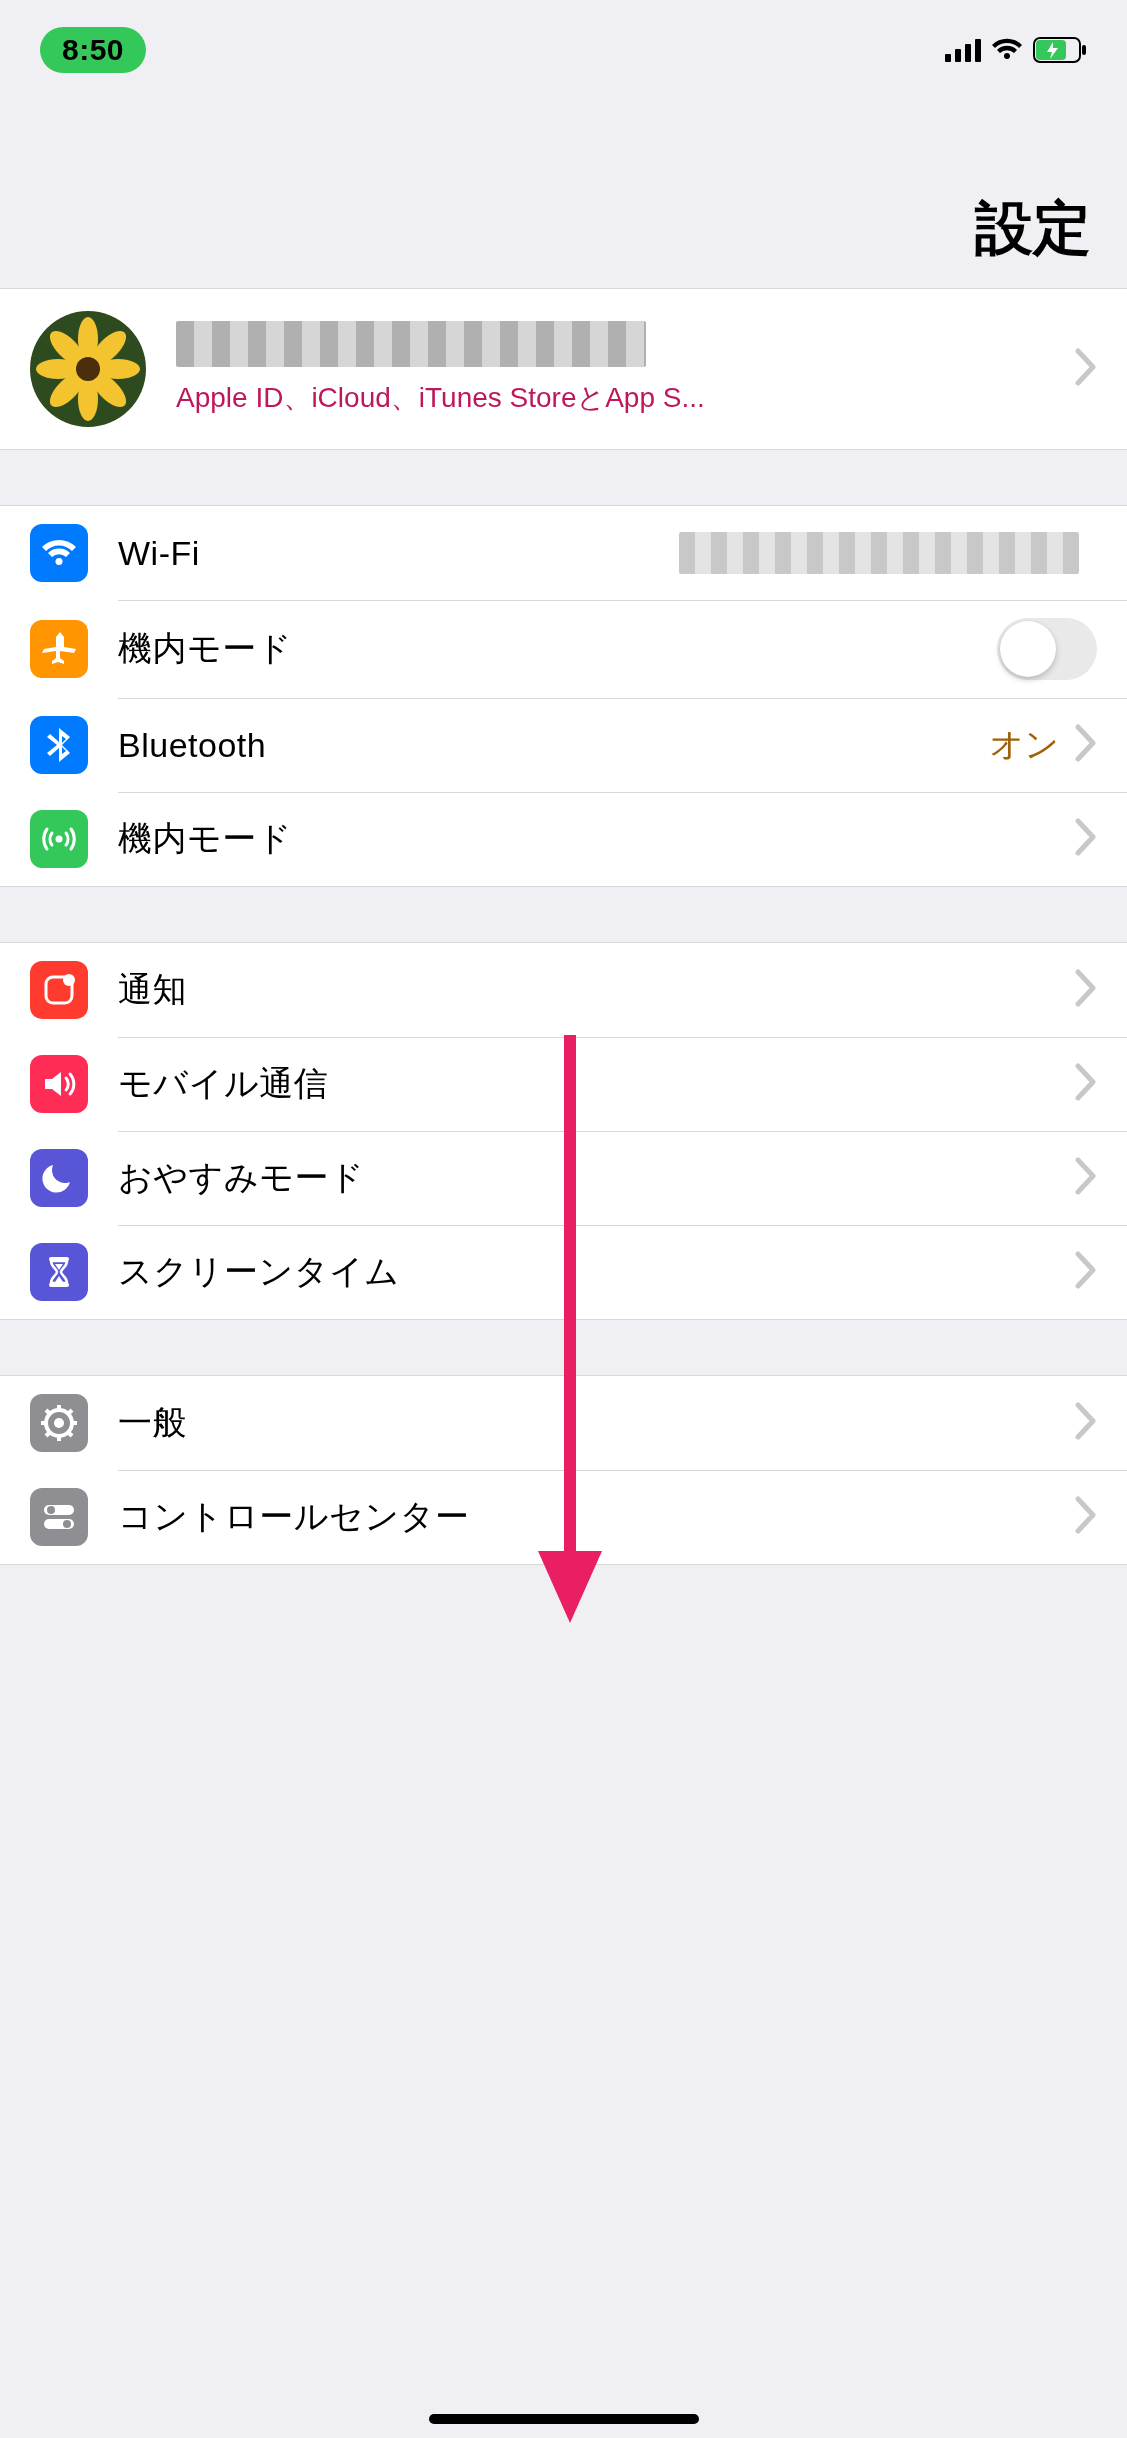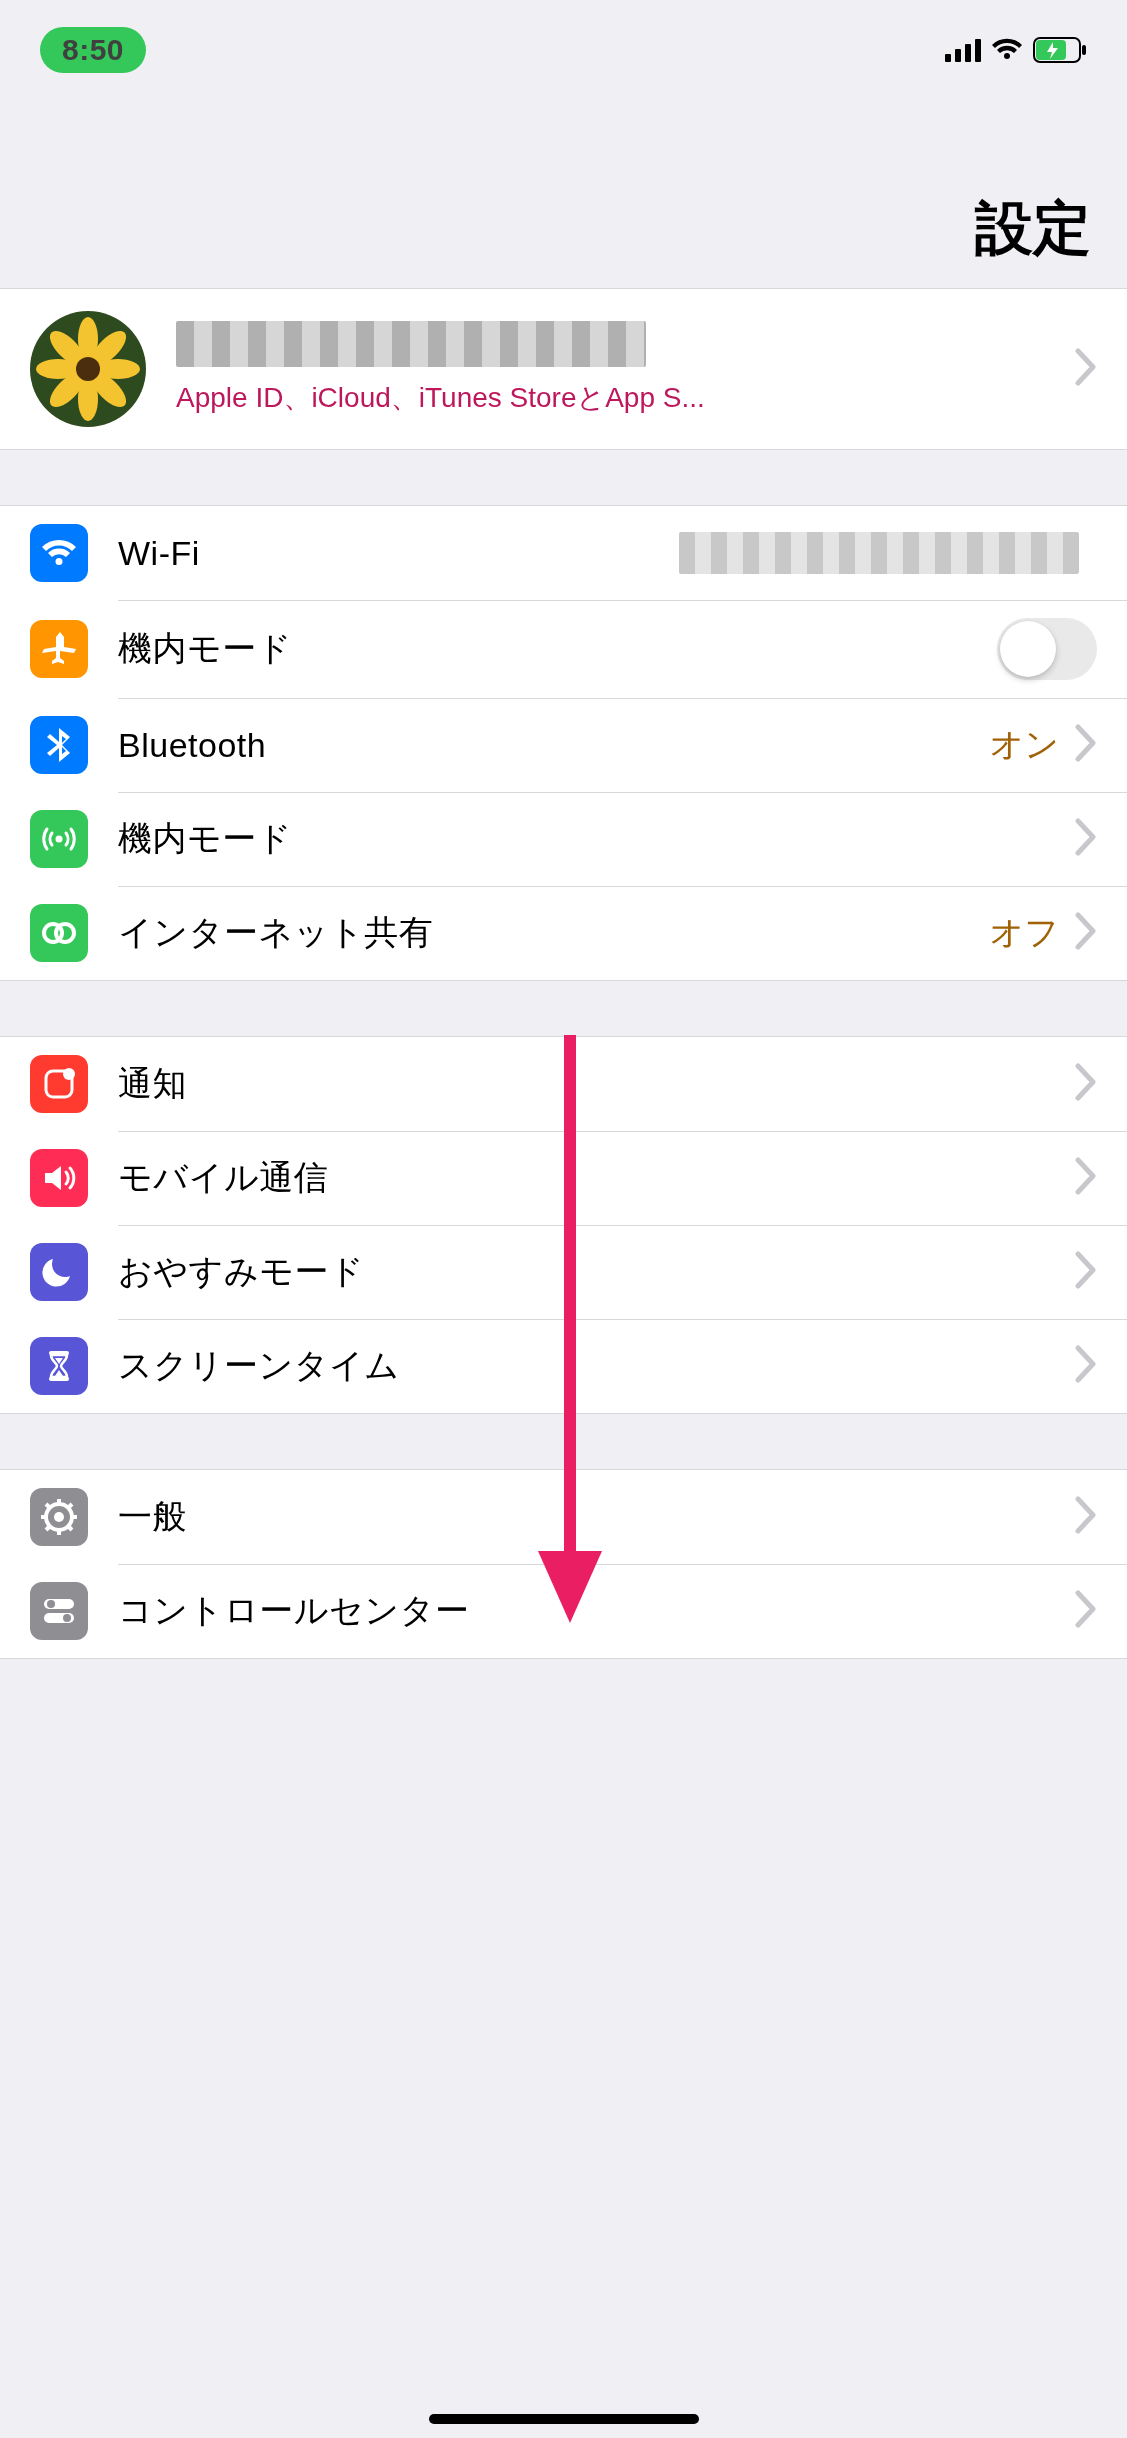--- a/index.html
+++ b/index.html
@@ -15,21 +15,21 @@
   
   .status-bar {
     height: 100px;
     display: flex;
     justify-content: space-between;
     align-items: center;
     padding: 0 40px;
   }
   .time-pill {
     background: #34c759;
-    color: #404040;
+    color: #000000;
     font-weight: 600;
     font-size: 30px;
     padding: 6px 22px;
     border-radius: 30px;
     letter-spacing: 0.5px;
   }
   .status-right {
     display: flex;
     align-items: center;
     gap: 10px;
@@ -313,37 +313,20 @@
         </svg>
     </div>
     <div class="row-label">機内モード</div>
     <span class="chevron">
       <svg width="22" height="38" viewBox="0 0 22 38">
           <path d="M3 3l15 16L3 35" fill="none" stroke="#c7c7cc" stroke-width="5" stroke-linecap="round" stroke-linejoin="round"></path>
         </svg>
     </span>
   </div>
 
-  <div class="row">
-    <div class="icon-box bg-green2">
-      <svg width="40" height="40" viewBox="0 0 40 40">
-          <g fill="none" stroke="#fff" stroke-width="4">
-            <circle cx="14" cy="20" r="9"></circle>
-            <circle cx="26" cy="20" r="9"></circle>
-          </g>
-        </svg>
-    </div>
-    <div class="row-label">インターネット共有</div>
-    <div class="row-value">オフ</div>
-    <span class="chevron">
-      <svg width="22" height="38" viewBox="0 0 22 38">
-          <path d="M3 3l15 16L3 35" fill="none" stroke="#c7c7cc" stroke-width="5" stroke-linecap="round" stroke-linejoin="round"></path>
-        </svg>
-    </span>
-  </div>
 
 </div>
 
 <div class="gap"></div>
 
 <div class="group">
 
   <div class="row">
     <div class="icon-box bg-red">
       <svg width="40" height="40" viewBox="0 0 40 40">

